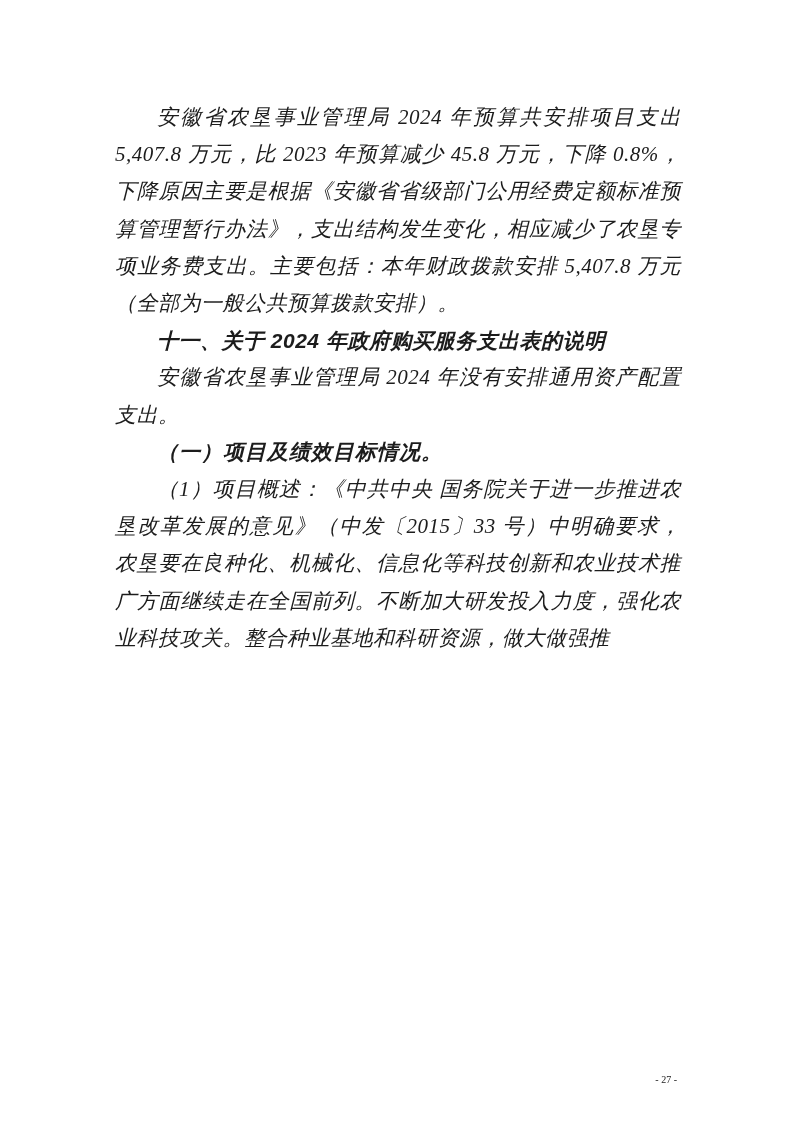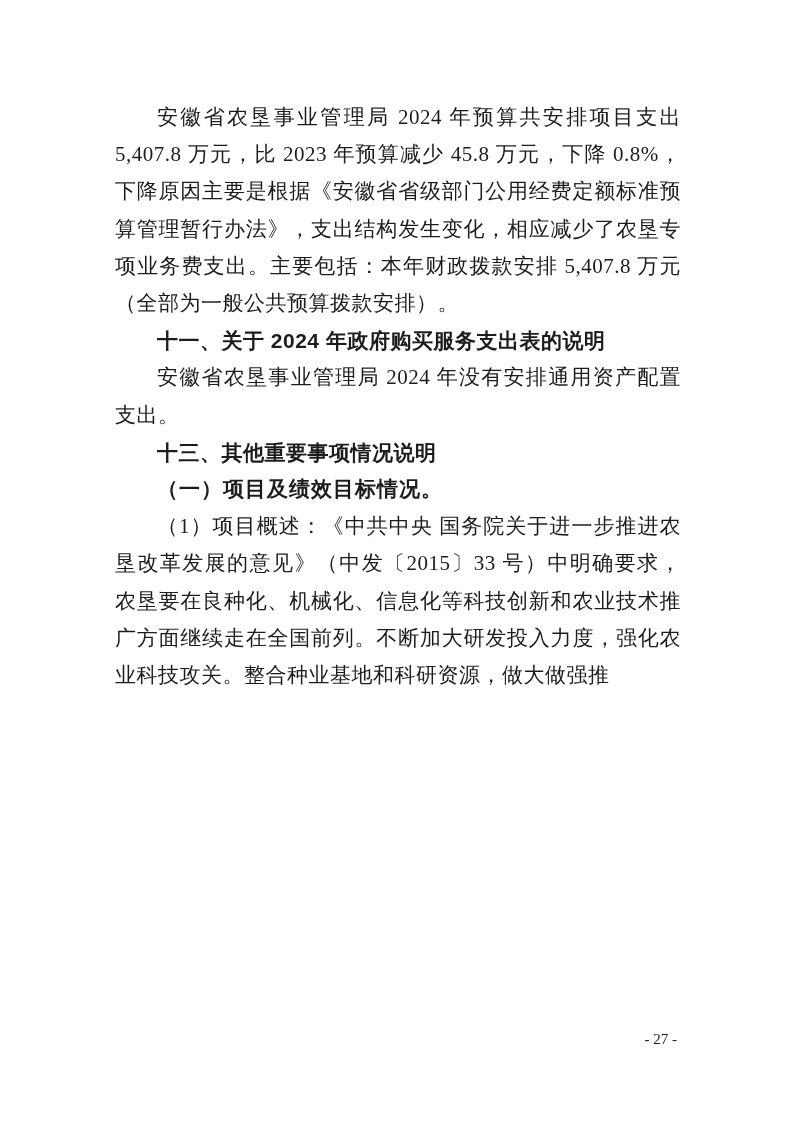--- a/index.html
+++ b/index.html
@@ -24,20 +24,21 @@
     left: 115px;
     width: 566px;
   }
 
   .doc-content p {
     font-size: 21px;
     line-height: 37.2px;
     text-indent: 2em;
     margin: 0;
     color: #1c1c1c;
+    font-style: italic;
   }
 
   
   p.body {
     font-family: "Liberation Serif", "DejaVu Serif", serif;
     text-align: justify;
     text-justify: inter-character;
     letter-spacing: 0.5px;
   }
 
@@ -57,34 +58,33 @@
 
   
   p.heading-bold {
     font-family: "Liberation Serif", "DejaVu Serif", serif;
     font-weight: 700;
     letter-spacing: 0.5px;
   }
 
   .page-footer {
     position: absolute;
-    top: 1029px;
+    top: 1070px;
     right: 117px;
     font-family: "Liberation Serif", "DejaVu Serif", serif;
-    font-size: 15px;
+    font-size: 10px;
     line-height: 20px;
     color: #1c1c1c;
   }
 </style>
 </head>
 <body>
 
 <div class="page">
   <div class="doc-content">
       <p class="body">安徽省农垦事业管理局 2024 年预算共安排项目支出 5,407.8 万元，比 2023 年预算减少 45.8 万元，下降 0.8%，下降原因主要是根据《安徽省省级部门公用经费定额标准预算管理暂行办法》，支出结构发生变化，相应减少了农垦专项业务费支出。主要包括：本年财政拨款安排 5,407.8 万元（全部为一般公共预算拨款安排）。</p>
       <p class="heading-hei">十一、关于 2024 年政府购买服务支出表的说明</p>
       <p class="body">安徽省农垦事业管理局 2024 年没有安排通用资产配置支出。</p>
-      <p class="heading-hei">十三、其他重要事项情况说明</p>
       <p class="heading-kai">（一）项目及绩效目标情况。</p>
       <p class="body">（1）项目概述：《中共中央 国务院关于进一步推进农垦改革发展的意见》（中发〔2015〕33 号）中明确要求，农垦要在良种化、机械化、信息化等科技创新和农业技术推广方面继续走在全国前列。不断加大研发投入力度，强化农业科技攻关。整合种业基地和科研资源，做大做强推</p>
     </div>
   <div class="page-footer">- 27 -</div>
 </div>
 
 </body></html>

